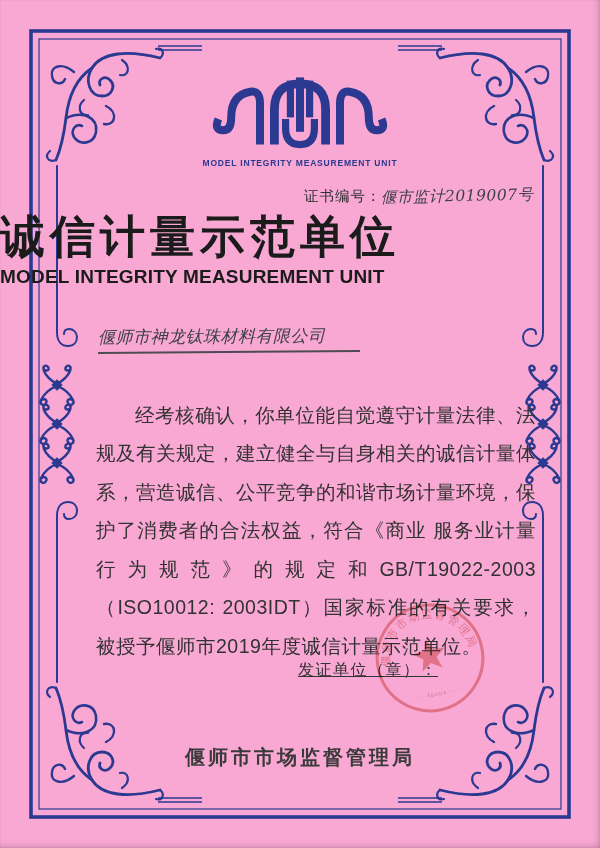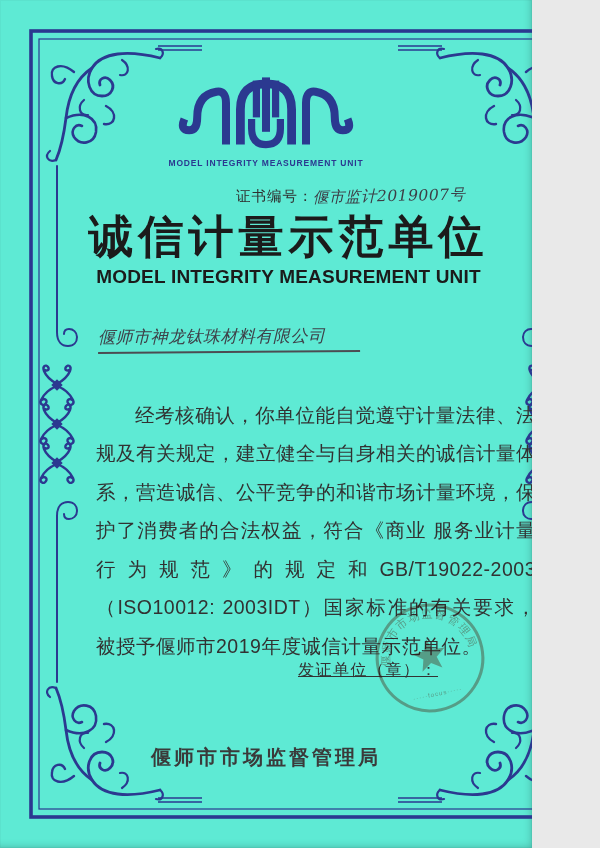--- a/index.html
+++ b/index.html
@@ -1,33 +1,33 @@
 <!DOCTYPE html>
 <html><head>
 <meta charset="utf-8">
 <style>
   html,body{margin:0;padding:0;background:#e9e9e9;}
   .page{
-    position:relative;width:532px;height:848px;background:#5eead4;
+    position:relative;width:600px;height:848px;background:#f9a8d4;
     font-family:"Liberation Sans",sans-serif;overflow:hidden;
     box-shadow:inset -6px -6px 8px -6px rgba(0,0,0,.25), inset 0 0 0 1px rgba(0,0,0,.03);
   }
   .border-svg{position:absolute;inset:0;width:600px;height:848px;}
   .abs{position:absolute;}
   
   .logo-wrap{top:70px;left:0;right:0;text-align:center;}
   .logo-caption{display:block;margin-top:2px;font-size:8.5px;font-weight:bold;
     color:#2b3990;letter-spacing:.8px;}
   
   .certno{top:186px;right:66px;white-space:nowrap;color:#2f2f2f;}
   .certno .lbl{font-family:Liberation Sans, sans-serif;font-size:14.5px;letter-spacing:1px;}
   .certno .val{font-family:"DejaVu Serif",serif;font-style:italic;font-size:15.5px;
     color:#3c3e46;letter-spacing:.5px;display:inline-block;transform:rotate(-1.2deg);}
   
-  .title-block{top:212px;left:0;right:0;text-align:center;color:#1b1b1b;margin-left:45px;}
+  .title-block{top:212px;left:0;right:0;text-align:left;color:#1b1b1b;}
   .title-zh{font-family:"DejaVu Serif",serif;font-size:45px;font-weight:bold;
     letter-spacing:5px;margin:0;line-height:1.1;}
   .title-en{font-size:19px;font-weight:bold;letter-spacing:.2px;margin:4px 0 0 0;}
   
   .company{top:325px;left:98px;width:262px;border-bottom:2px solid #4c4c52;
     padding-bottom:3px;font-family:"DejaVu Serif",serif;font-style:italic;
     font-size:17px;color:#3e4048;letter-spacing:.5px;transform:rotate(-.4deg);}
   
   .body-par{top:376px;left:80px;width:440px;font-size:19.5px;line-height:38.5px;
     color:#323232;text-align:justify;text-indent:2em;letter-spacing:.5px;margin-left:16px;}

